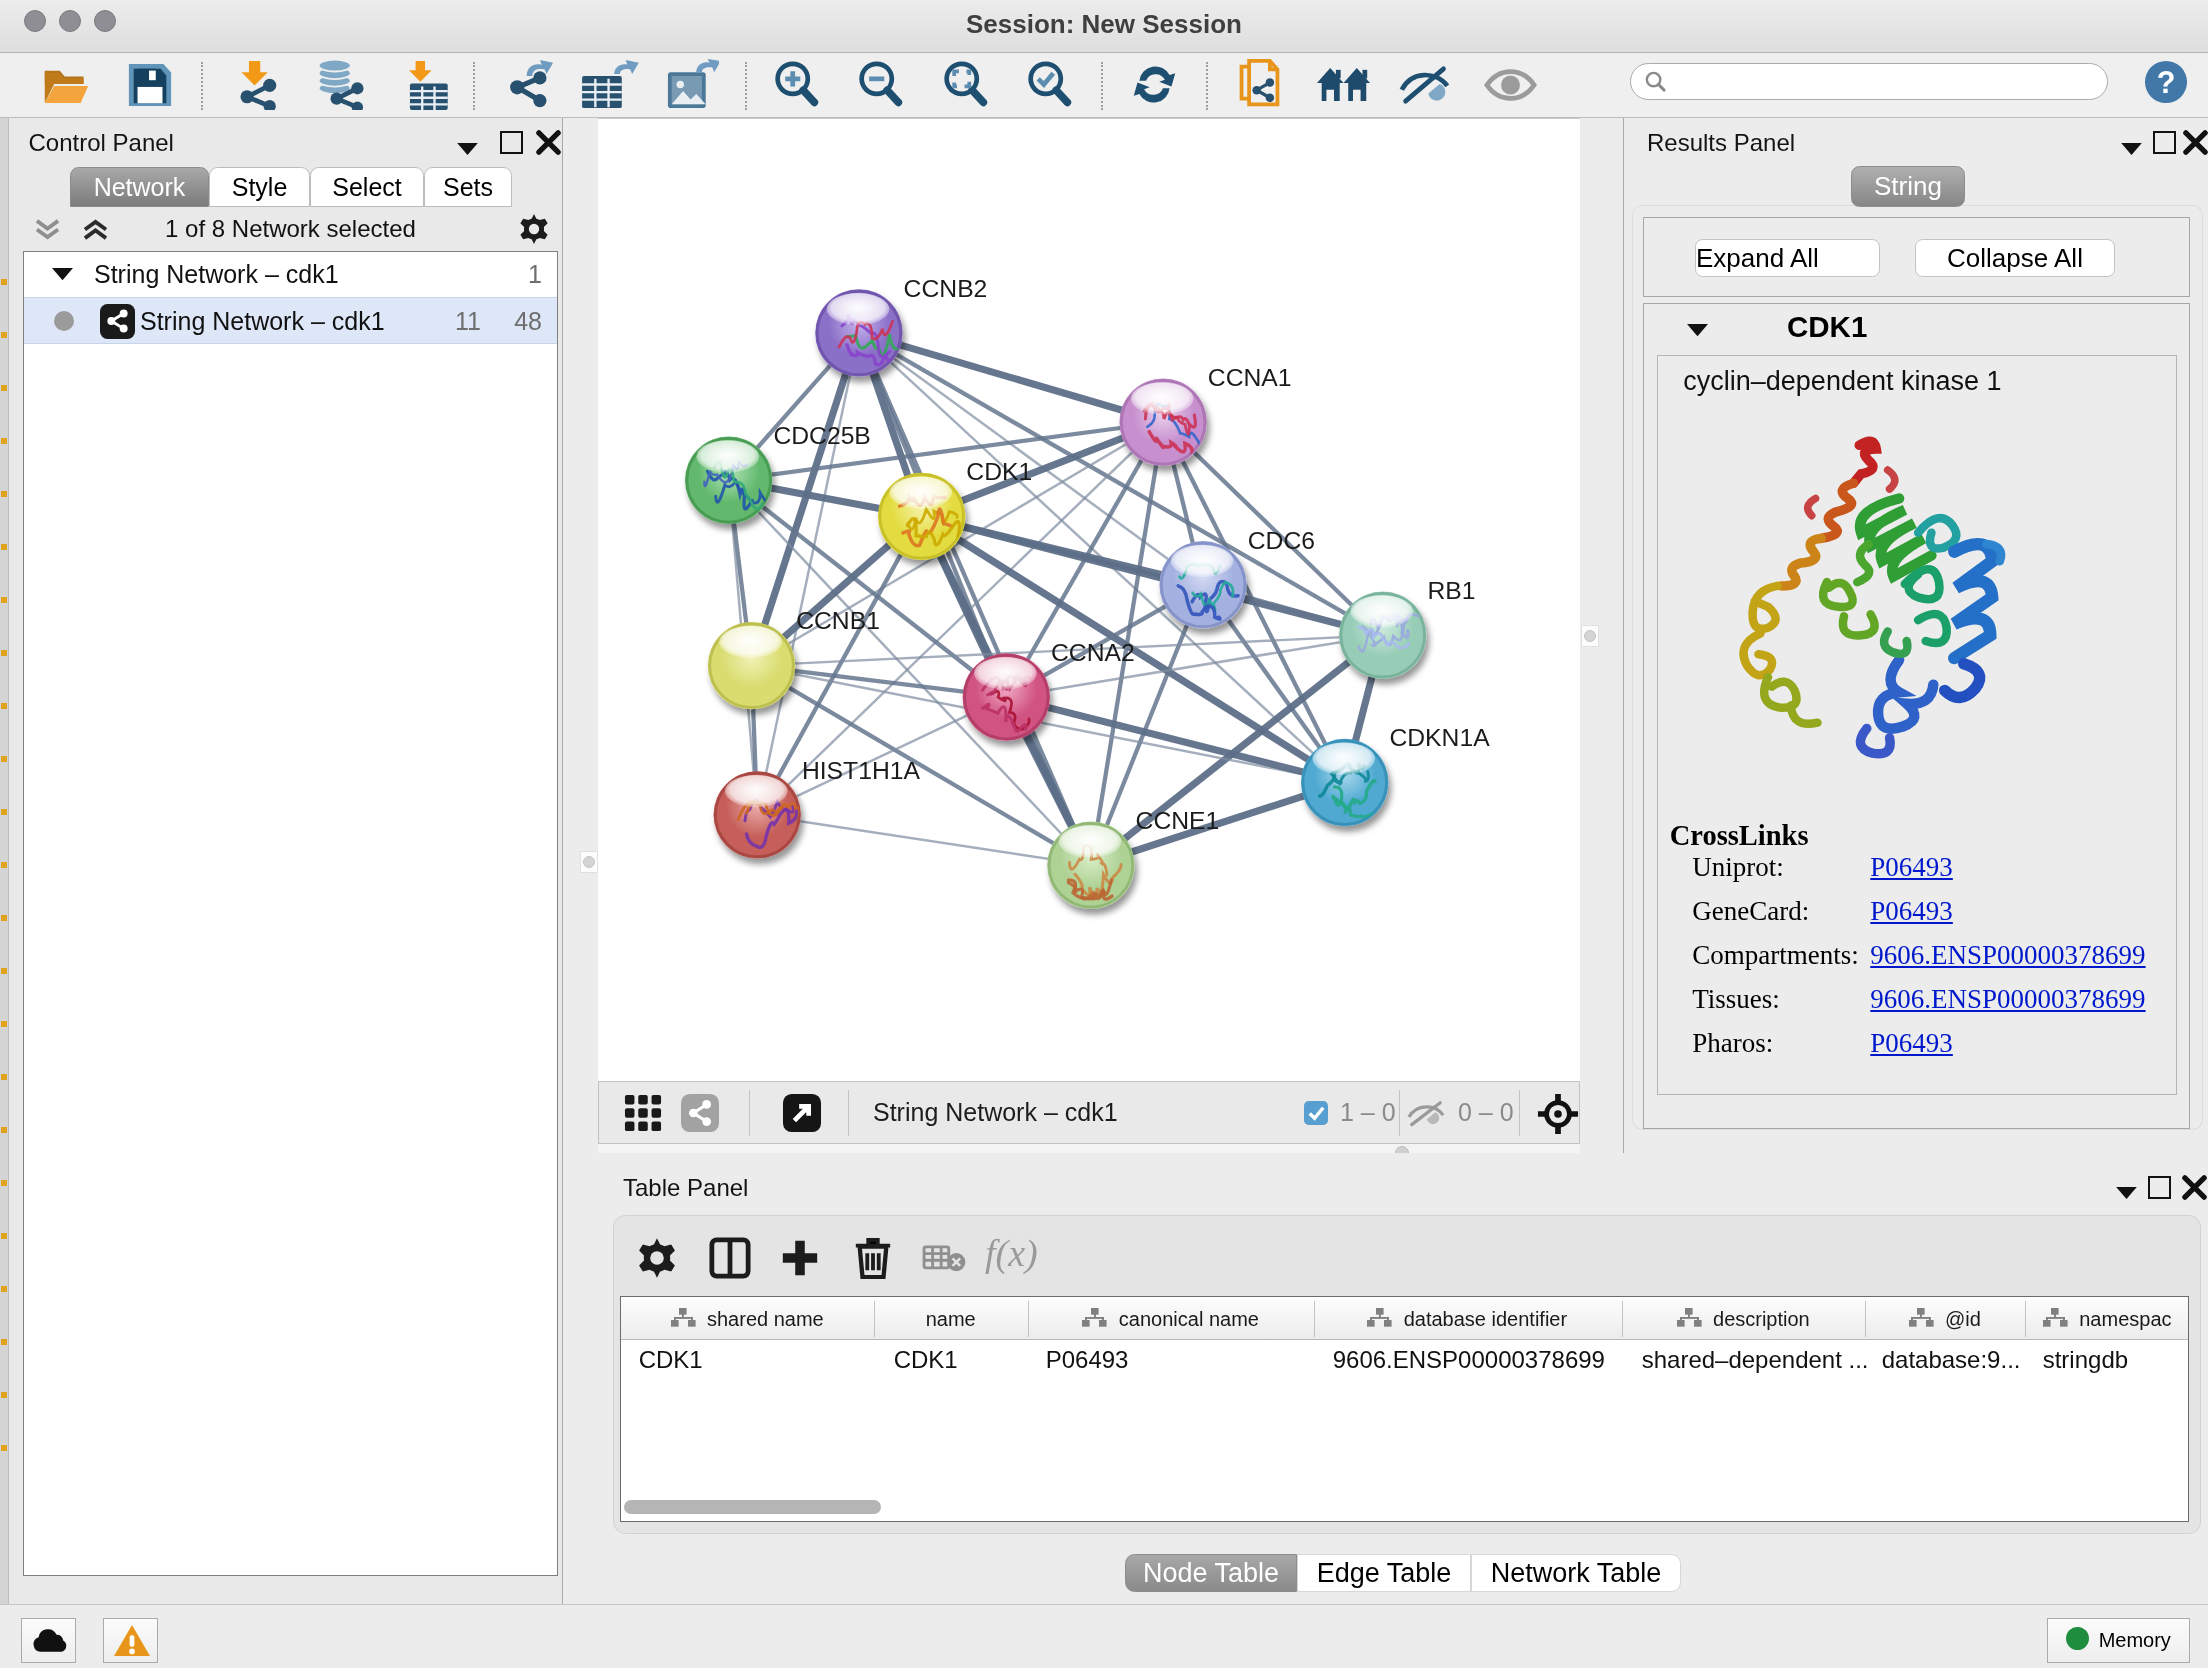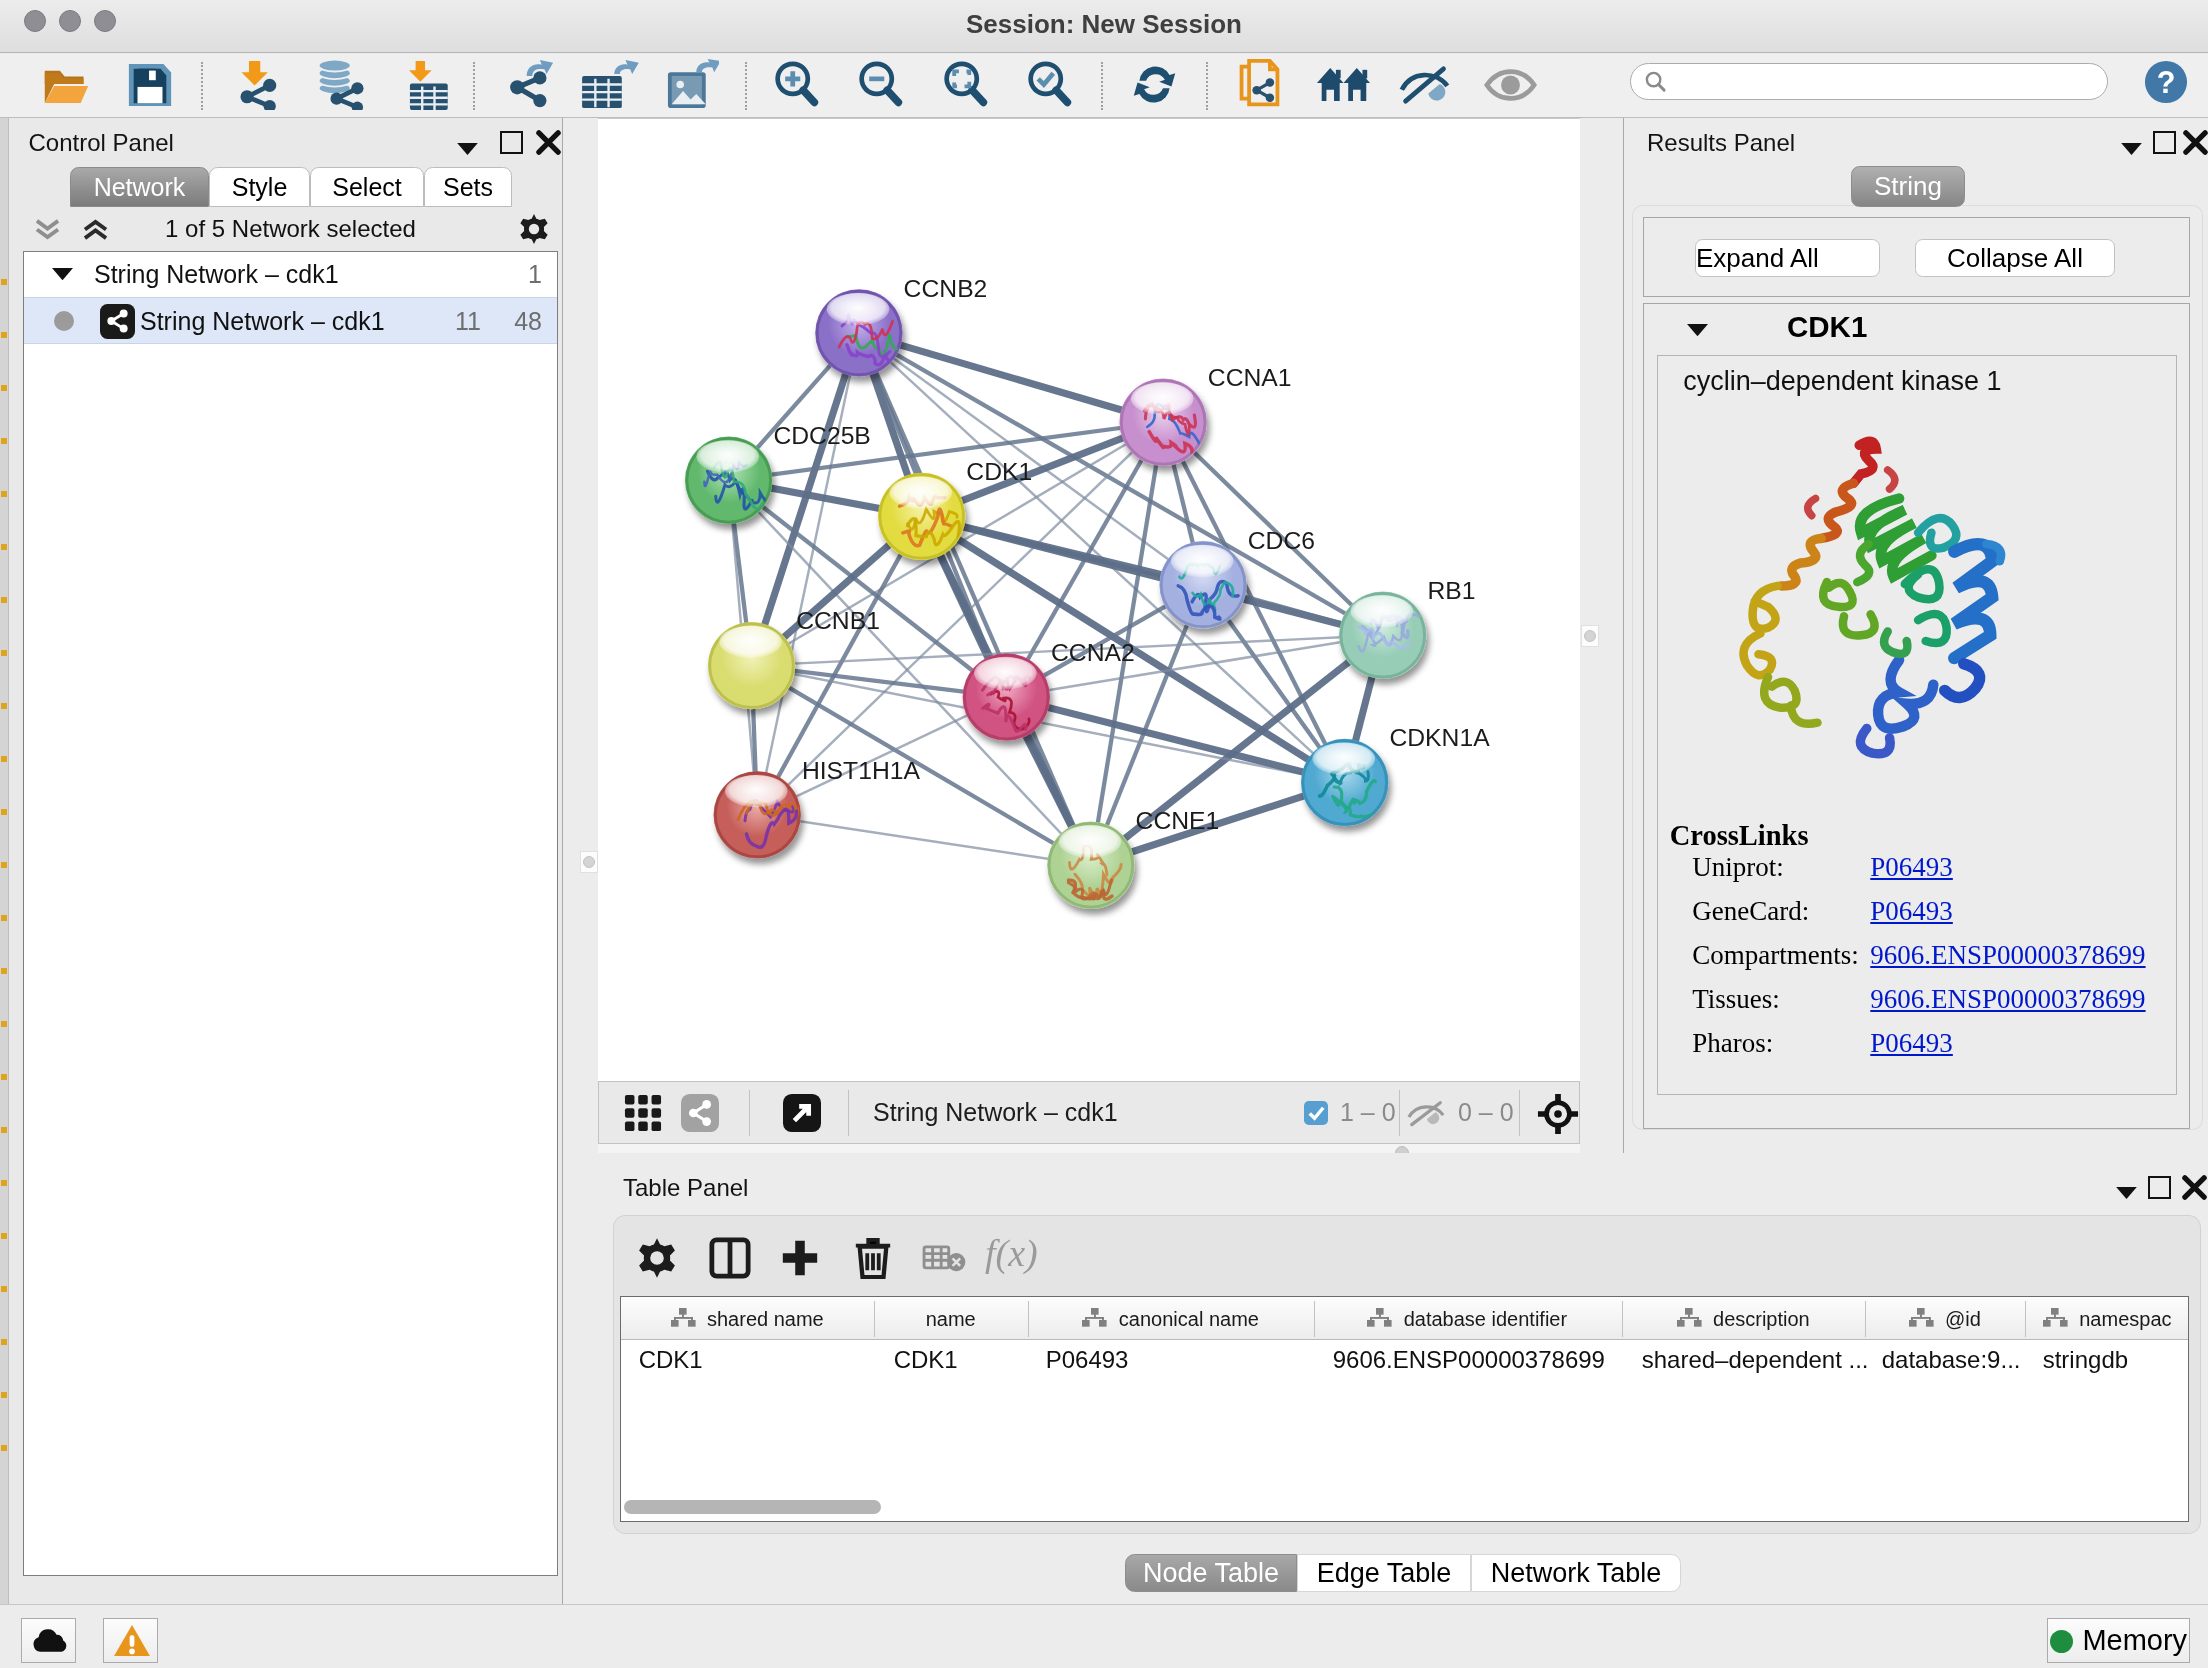--- a/index.html
+++ b/index.html
@@ -253,21 +253,21 @@
     <div class="tabbtn" style="left:424px;top:49px;width:88px;">Sets</div>
 
     <div style="position:absolute;left:23px;top:89px;width:535px;height:1398px;background:#e9e9e9;">
 
       <svg style="position:absolute;left:11.4px;top:11.4px" width="27" height="23" viewBox="0 0 28 24">
         <path d="M3 3 l11 8 11-8 M3 12 l11 8 11-8" stroke="#8f8f8f" stroke-width="4" fill="none"></path>
       </svg>
       <svg style="position:absolute;left:59px;top:11.4px" width="27" height="23" viewBox="0 0 28 24">
         <path d="M3 21 l11-8 11 8 M3 12 l11-8 11 8" stroke="#2b2b2b" stroke-width="4" fill="none"></path>
       </svg>
-      <div style="position:absolute;left:0;top:7.6px;width:535px;text-align:center;font-size:24px;color:#111;">1 of 5 Network selected</div>
+      <div style="position:absolute;left:0;top:7.6px;width:535px;text-align:center;font-size:24px;color:#111;">1 of 8 Network selected</div>
       <svg style="position:absolute;left:495px;top:5.7px" width="32" height="32" viewBox="0 0 34 34">
         <path fill="#1c1c1c" d="M17 1 l2.5 5 a12 12 0 0 1 3.5 1.5 l5.5-1.5 3 5 -4 4 a12 12 0 0 1 0 4 l4 4 -3 5 -5.5-1.5 a12 12 0 0 1 -3.5 1.5 L17 33 l-2.5-5 a12 12 0 0 1 -3.5-1.5 L5.5 28 l-3-5 4-4 a12 12 0 0 1 0-4 l-4-4 3-5 5.5 1.5 a12 12 0 0 1 3.5-1.5 z"></path>
         <circle cx="17" cy="17" r="5.5" fill="#e9e9e9"></circle>
       </svg>
 
       <div style="position:absolute;left:0;top:44px;width:535px;height:1325px;background:#fff;border:1.9px solid #7e7e7e;">
         <div style="position:absolute;left:0;top:0;width:100%;height:45px;">
           <svg style="position:absolute;left:27px;top:15px" width="23" height="14.3" viewBox="0 0 24 15">
             <path d="M1 1 h22 L12 14 z" fill="#111"></path>
           </svg>
@@ -753,16 +753,16 @@
         <path d="M10 26 a8 8 0 0 1 -2-15.5 a10 10 0 0 1 19-2.5 a6.5 6.5 0 0 1 7 6 a6.5 6.5 0 0 1 -2 12 z" fill="#111"></path>
       </svg>
     </div>
     <div class="sqbtn" style="left:103px;">
       <svg style="position:absolute;left:8.6px;top:4.8px" width="38" height="34" viewBox="0 0 40 36">
         <path d="M20 1 L39 34 H1 z" fill="#e8951c"></path>
         <rect x="17.5" y="12" width="5" height="12" rx="2" fill="#fff"></rect>
         <circle cx="20" cy="29" r="3" fill="#fff"></circle>
       </svg>
     </div>
-    <div class="sqbtn" style="left:2047px; width:143px; font-size:29px; text-align:center; line-height:43px;">
+    <div class="sqbtn" style="left:2047px; width:143px; font-size:20px; text-align:center; line-height:43px;">
       <span style="display:inline-block;width:23px;height:23px;border-radius:50%;background:#1e8e3e;vertical-align:-2.9px;margin-right:9.5px;"></span>Memory</div>
   </div>
 
 
 </body></html>

